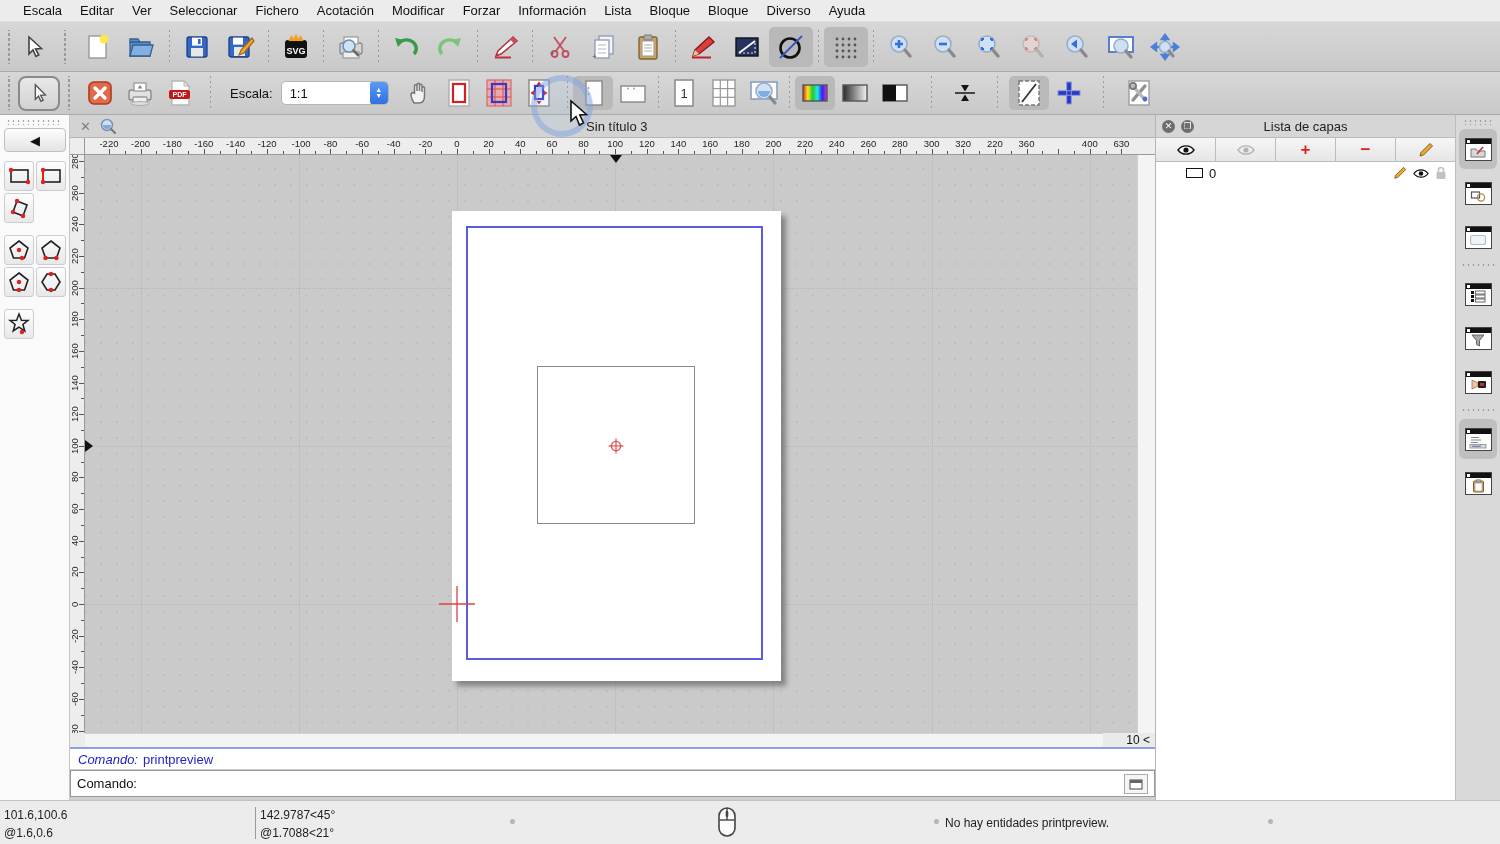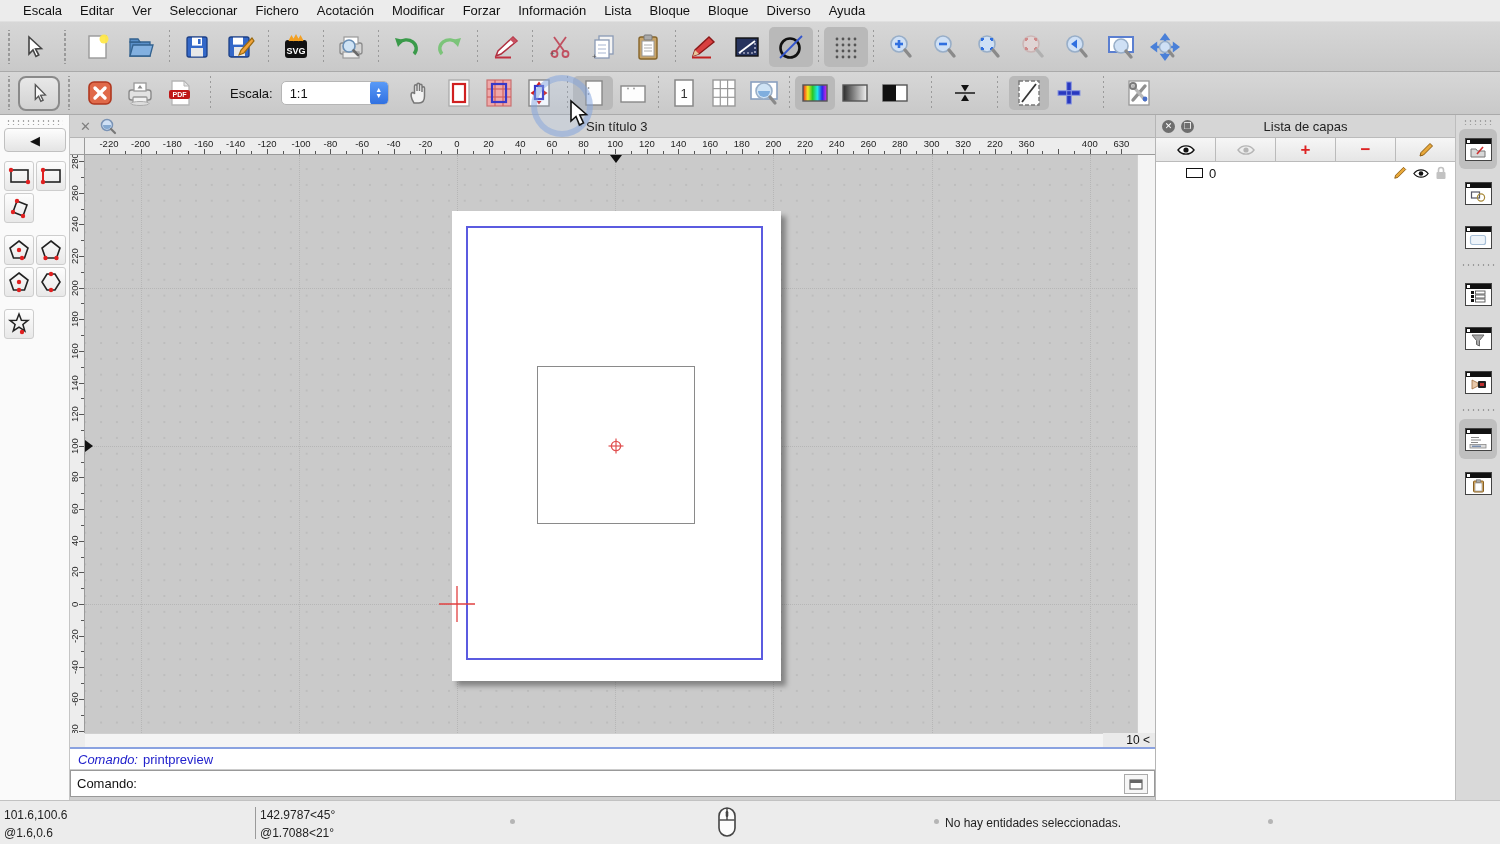--- a/index.html
+++ b/index.html
@@ -984,21 +984,21 @@
     <div class="sb-dot" style="left:510px"></div>
     <div style="position:absolute;left:716px;top:5px;">
       <svg width="22" height="32" viewBox="0 0 22 32">
           <rect x="3" y="2" width="16" height="28" rx="8" fill="#fcfcfc" stroke="#444" stroke-width="1.6"></rect>
           <line x1="11" y1="2" x2="11" y2="14" stroke="#444" stroke-width="1.4"></line>
           <line x1="3.5" y1="14" x2="18.5" y2="14" stroke="#444" stroke-width="1.4"></line>
           <rect x="9.7" y="5" width="2.6" height="6" rx="1.3" fill="#444"></rect>
         </svg>
     </div>
     <div class="sb-dot" style="left:934px"></div>
-    <div id="sel-status">No hay entidades seleccionadas.</div>
+    <div id="sel-status">No hay entidades printpreview.</div>
     <div class="sb-dot" style="left:1268px"></div>
   </div>
 
   <div id="click-ring"></div>
   <div id="cursor">
     <svg width="24" height="28" viewBox="0 0 24 28">
         <path d="M5 2 L5 22 L10 17.5 L13.5 26 L17.5 24 L13.8 16 L20.5 15.5 Z" fill="#fff" stroke="#111" stroke-width="1.6"></path>
       </svg>
   </div>
 

